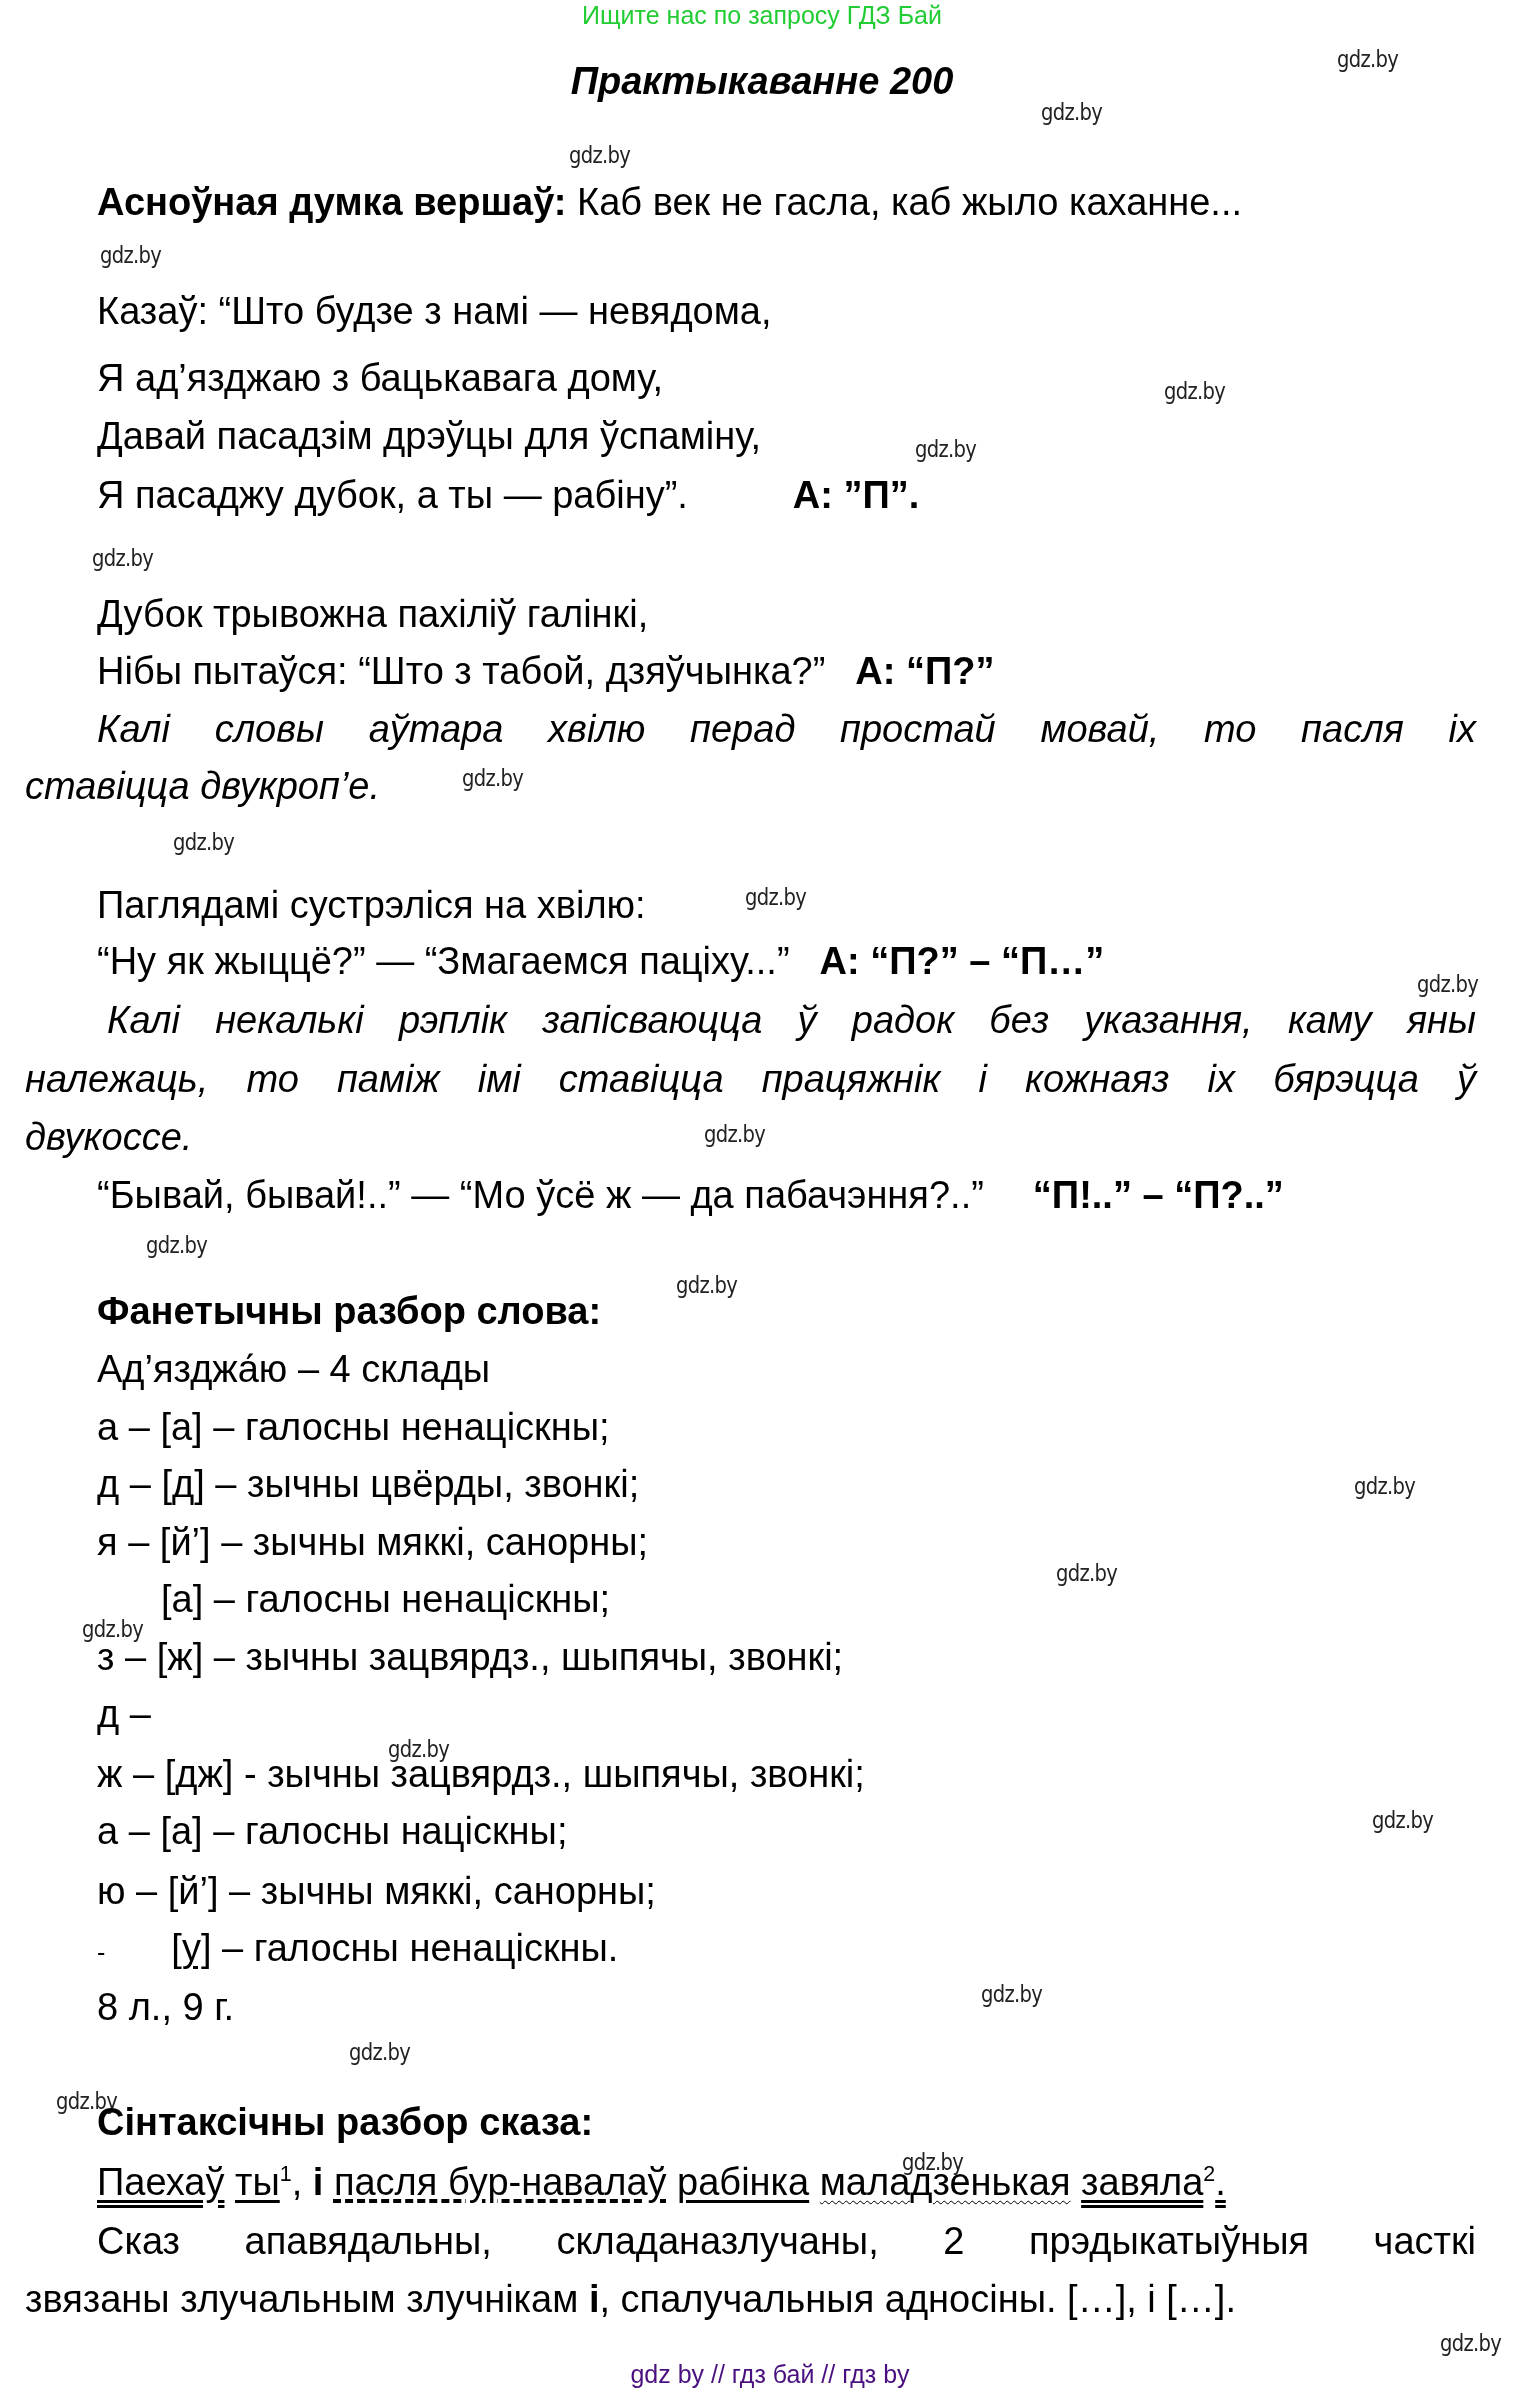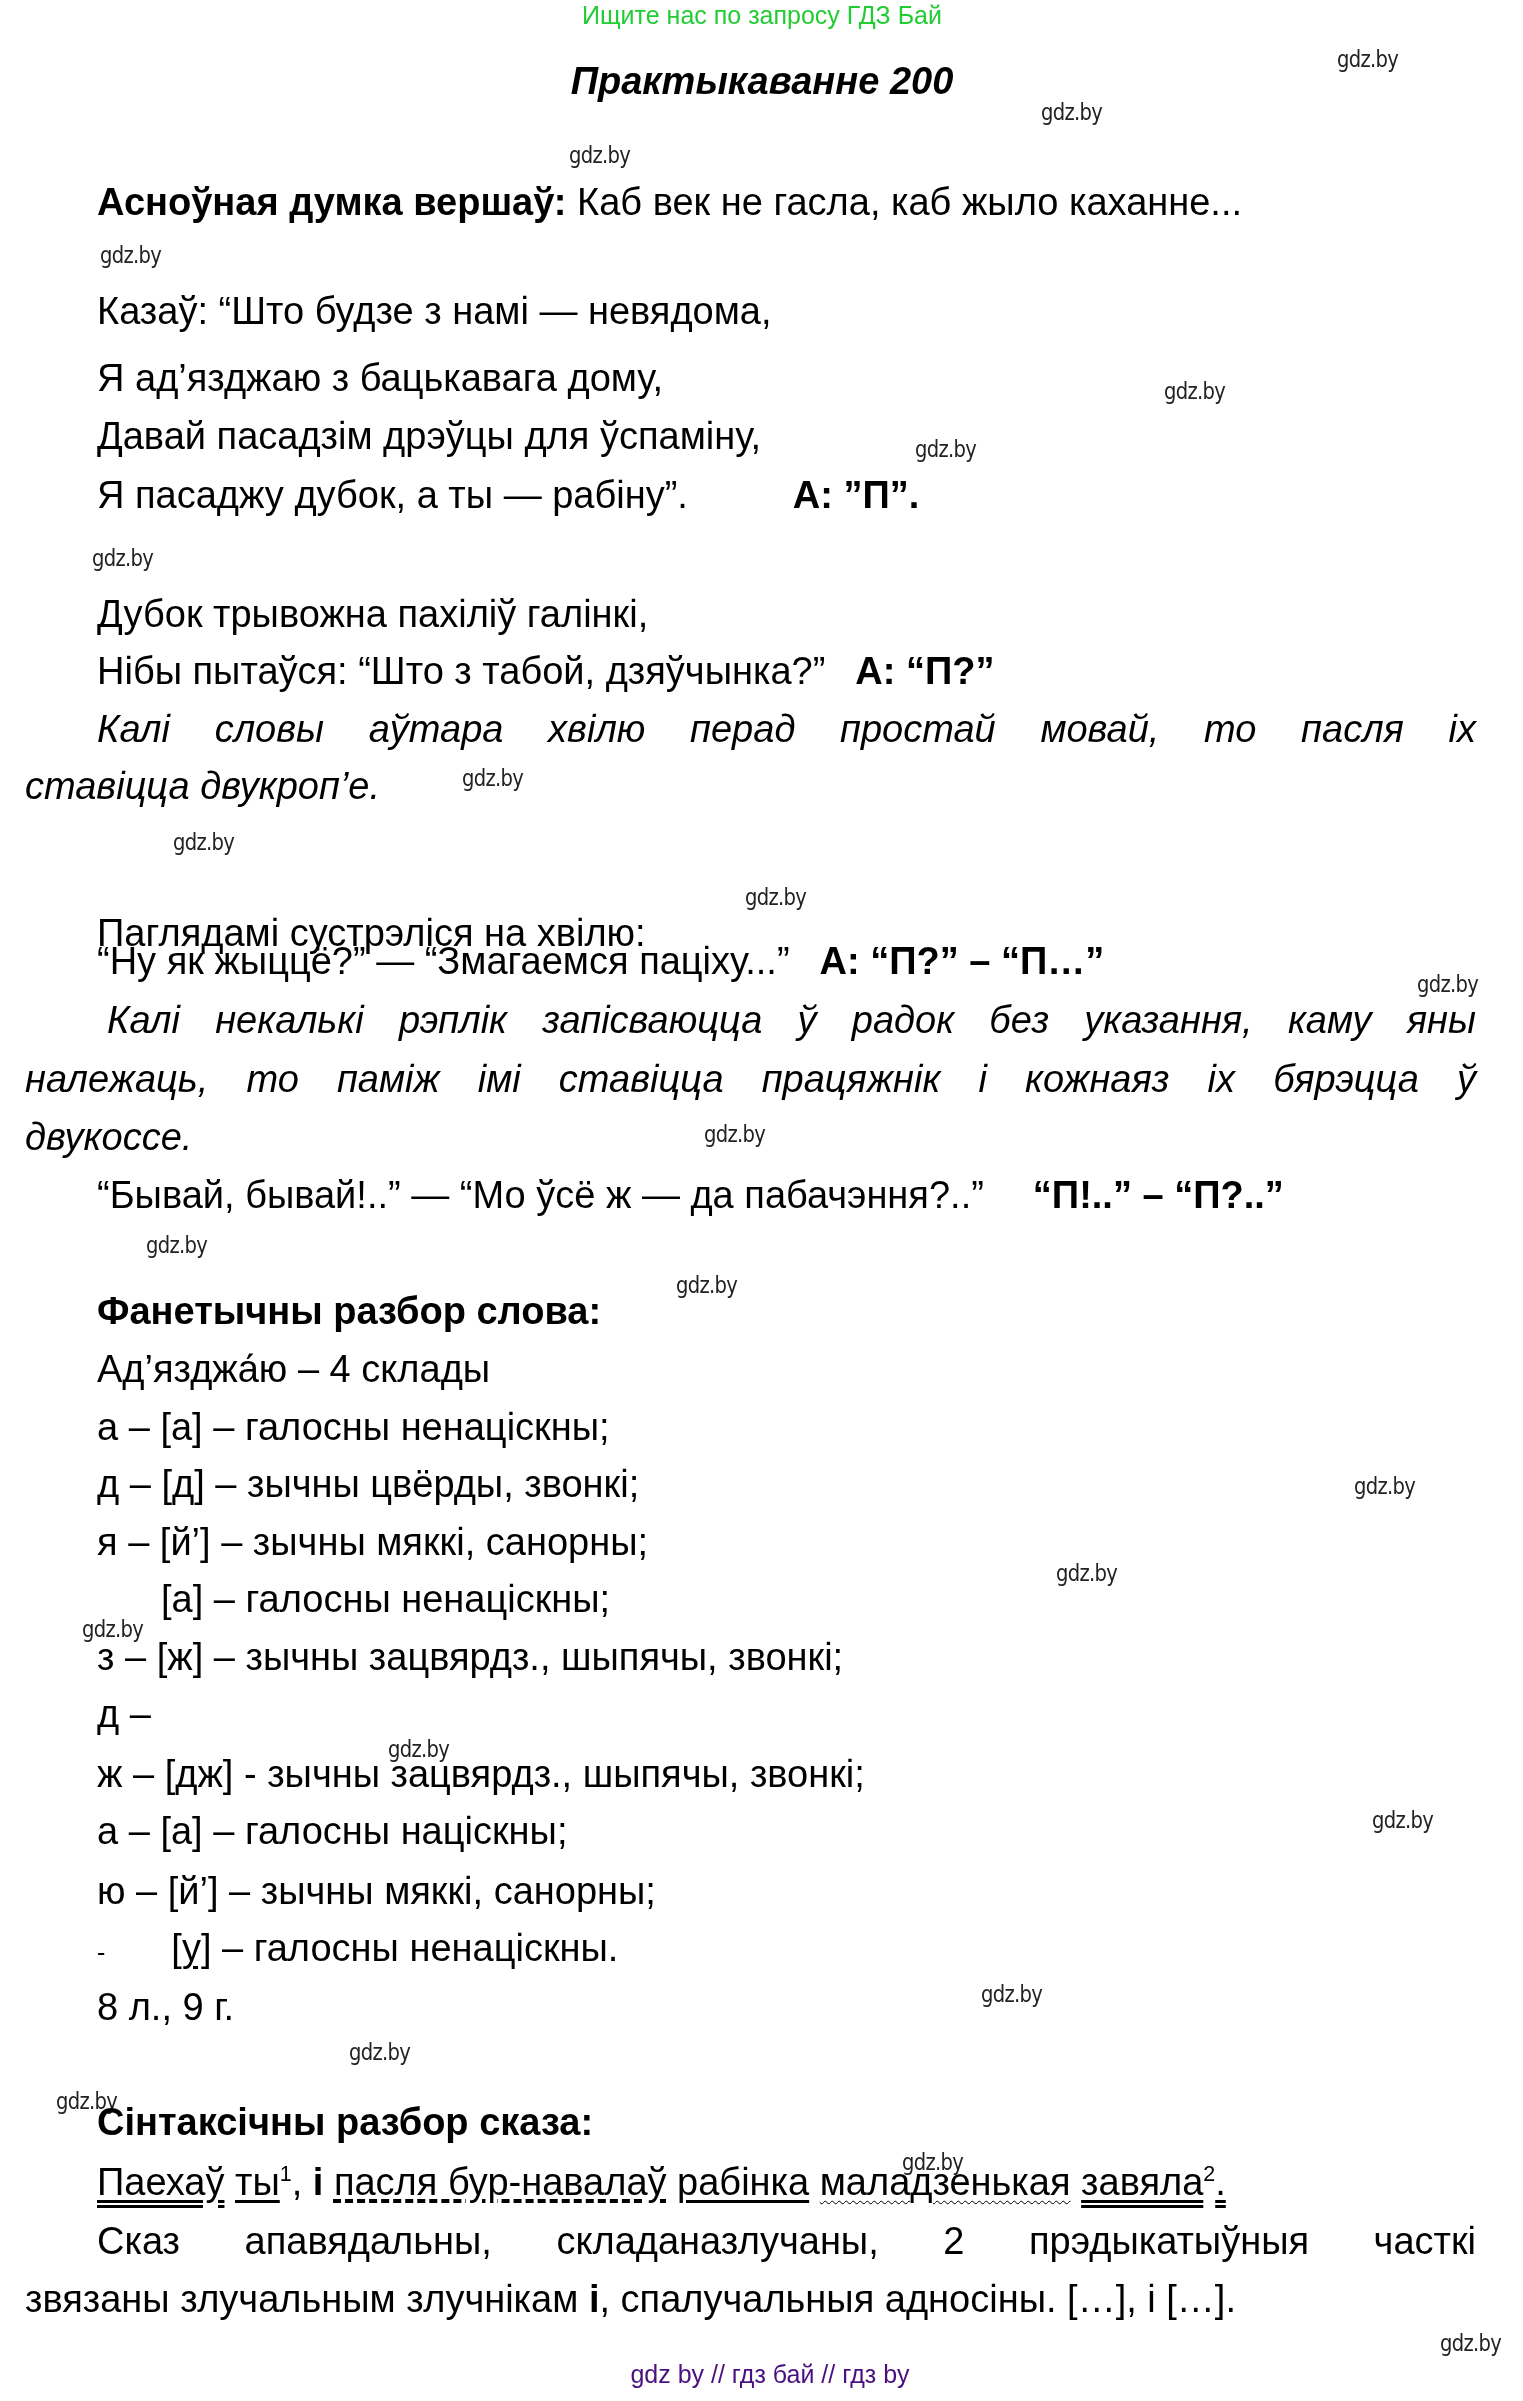--- a/index.html
+++ b/index.html
@@ -66,21 +66,21 @@
   <span>Я пасаджу дубок, а ты — рабіну”.</span><span class="b" style="margin-left:105px;">А: ”П”.</span>
 </div>
 
 <div class="abs line" style="top:591px;">Дубок трывожна пахіліў галінкі,</div>
 <div class="abs line" style="top:648px;">
   <span>Нібы пытаўся: “Што з табой, дзяўчынка?”</span><span class="b ans">А: “П?”</span>
 </div>
 <div class="abs line it just" style="top:706px;left:97px;width:1379px;">Калі словы аўтара хвілю перад простай мовай, то пасля іх</div>
 <div class="abs line it" style="top:763px;left:25px;">ставіцца двукроп’е.</div>
 
-<div class="abs line" style="top:910px;text-align:right;">Паглядамі сустрэліся на хвілю:</div>
+<div class="abs line" style="top:882px;text-align:right;">Паглядамі сустрэліся на хвілю:</div>
 <div class="abs line" style="top:938px;">
   <span>“Ну як жыццё?” — “Змагаемся паціху...”</span><span class="b ans">А: “П?” – “П…”</span>
 </div>
 <div class="abs line it just" style="top:997px;left:107px;width:1369px;">Калі некалькі рэплік запісваюцца ў радок без указання, каму яны</div>
 <div class="abs line it just" style="top:1056px;left:25px;width:1451px;">належаць, то паміж імі ставіцца працяжнік і кожнаяз іх бярэцца ў</div>
 <div class="abs line it" style="top:1114px;left:25px;">двукоссе.</div>
 <div class="abs line" style="top:1172px;">
   <span>“Бывай, бывай!..” — “Мо ўсё ж — да пабачэння?..”</span><span class="b" style="margin-left:49px;">“П!..” – “П?..”</span>
 </div>
 

